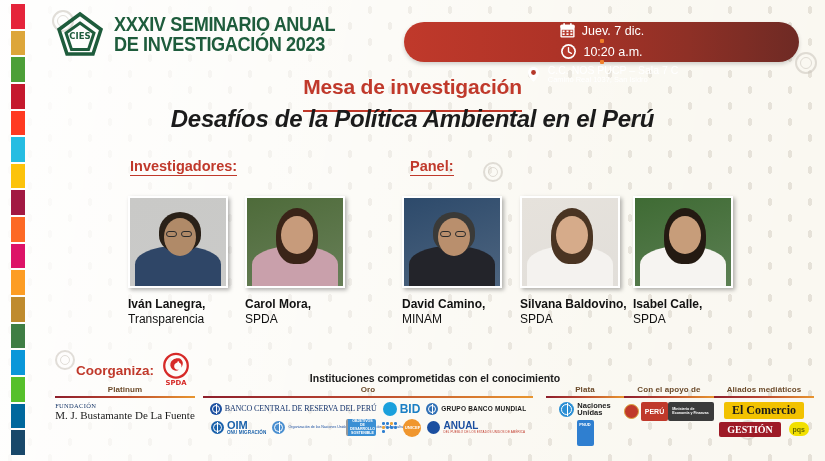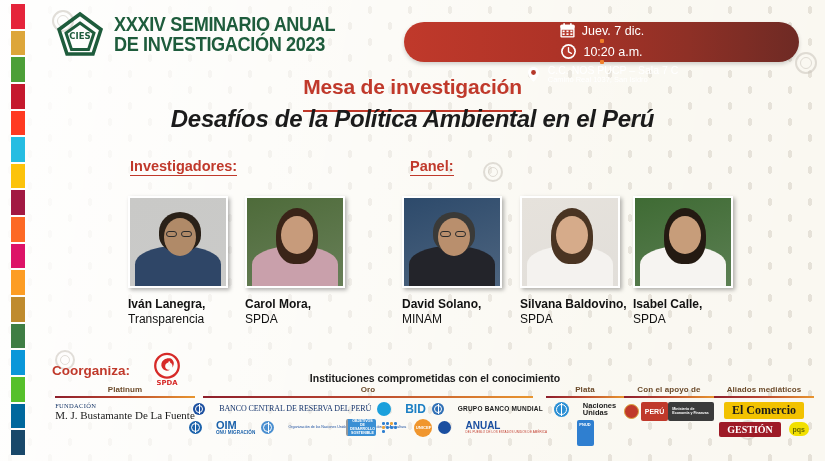--- a/index.html
+++ b/index.html
@@ -86,21 +86,21 @@
   }
   .photo .sky { position: absolute; inset: 0; }
   .photo .head { position: absolute; border-radius: 50%; }
   .photo .hair { position: absolute; border-radius: 50% 50% 42% 42%; }
   .photo .body { position: absolute; bottom: 0; left: 50%; transform: translateX(-50%); border-radius: 46% 46% 0 0; }
   .photo .glasses { position:absolute; height:6px; border:1.5px solid #2b2b2b; border-radius:3px; }
   .pname { margin-top: 9px; font-size: 12px; font-weight: 700; color: #111; line-height: 1.25; white-space: nowrap; }
   .porg  { font-size: 12px; font-weight: 400; color: #111; line-height: 1.25; white-space: nowrap; }
 
   
-  #coorganiza { position: absolute; left: 52px; top: 352px; display: flex; align-items: center; gap: 20px; z-index: 6; text-align: right; }
+  #coorganiza { position: absolute; left: 76px; top: 352px; display: flex; align-items: center; gap: 5px; z-index: 6; text-align: right; }
   #coorganiza .label { color: #c0392b; font-size: 13.5px; font-weight: 700; }
   #spda-mark { width: 34px; height: 36px; }
 
   
   #inst-caption {
     position: absolute; left: 290px; top: 372px; width: 290px; text-align: center;
     font-size: 10.5px; font-weight: 700; color: #1b1b1b; z-index: 6; white-space: nowrap;
   }
 
   
@@ -108,21 +108,21 @@
   .tier { position: absolute; top: 0; }
   .tier-label {
     text-align: center; font-size: 8px; font-weight: 700; color: #6b4a2a;
     letter-spacing: .1px; line-height: 1; padding-bottom: 2px;
   }
   .tier-rule { height: 1.6px; background: linear-gradient(90deg, #8e1f2c 0%, #b8432f 45%, #e8952f 100%); }
   .tier-body { padding-top: 4px; display: flex; flex-direction: column; align-items: center; gap: 3px; }
   .logo-row { display: flex; align-items: center; justify-content: center; gap: 6px; flex-wrap: nowrap; }
 
   
-  .lg { display: flex; align-items: center; gap: 14px; white-space: nowrap; }
+  .lg { display: flex; align-items: center; gap: 3px; white-space: nowrap; }
   .globe { width: 12px; height: 12px; border-radius: 50%; background: #1b4fa0; position: relative; flex: 0 0 12px; }
   .globe::before { content:""; position:absolute; inset:2px; border-radius:50%; border:1px solid #fff; }
   .globe::after { content:""; position:absolute; left:50%; top:1px; bottom:1px; width:1px; background:#fff; }
 
   .chip { display:flex; align-items:center; justify-content:center; border-radius:2px; font-weight:700; }
 
   
   .wm { position: absolute; border: 2px solid rgba(200,195,185,.55); border-radius: 50%; z-index: 2; }
   .wm::after { content:""; position:absolute; inset:3px; border:1px solid rgba(200,195,185,.55); border-radius:50%; }
 </style>
@@ -254,21 +254,21 @@
       </div>
       <div class="person" style="left: 402px;">
         <div class="photo">
           <div class="sky" style="background:linear-gradient(160deg,#2d4a6b,#2d4a6bcc);"></div>
           <div class="body" style="width:86px;height:40px;background:#23242a;"></div>
           <div class="hair" style="left:29px;top:14px;width:42px;height:40px;background:#3a3a38;"></div>
           <div class="head" style="left:34px;top:20px;width:32px;height:38px;background:#b98f6d;"></div>
           <div class="glasses" style="left:36px;top:33px;width:11px;"></div>
           <div class="glasses" style="left:51px;top:33px;width:11px;"></div>
         </div>
-        <div class="pname">David Solano,</div>
+        <div class="pname">David Camino,</div>
         <div class="porg">MINAM</div>
       </div>
       <div class="person" style="left: 520px;">
         <div class="photo">
           <div class="sky" style="background:linear-gradient(160deg,#e6e2dc,#e6e2dccc);"></div>
           <div class="body" style="width:86px;height:40px;background:#f4f2ef;"></div>
           <div class="hair" style="left:29px;top:10px;width:42px;height:56px;background:#4a3422;"></div>
           <div class="head" style="left:34px;top:18px;width:32px;height:38px;background:#d6ab8a;"></div>
         </div>
         <div class="pname">Silvana Baldovino,</div>

